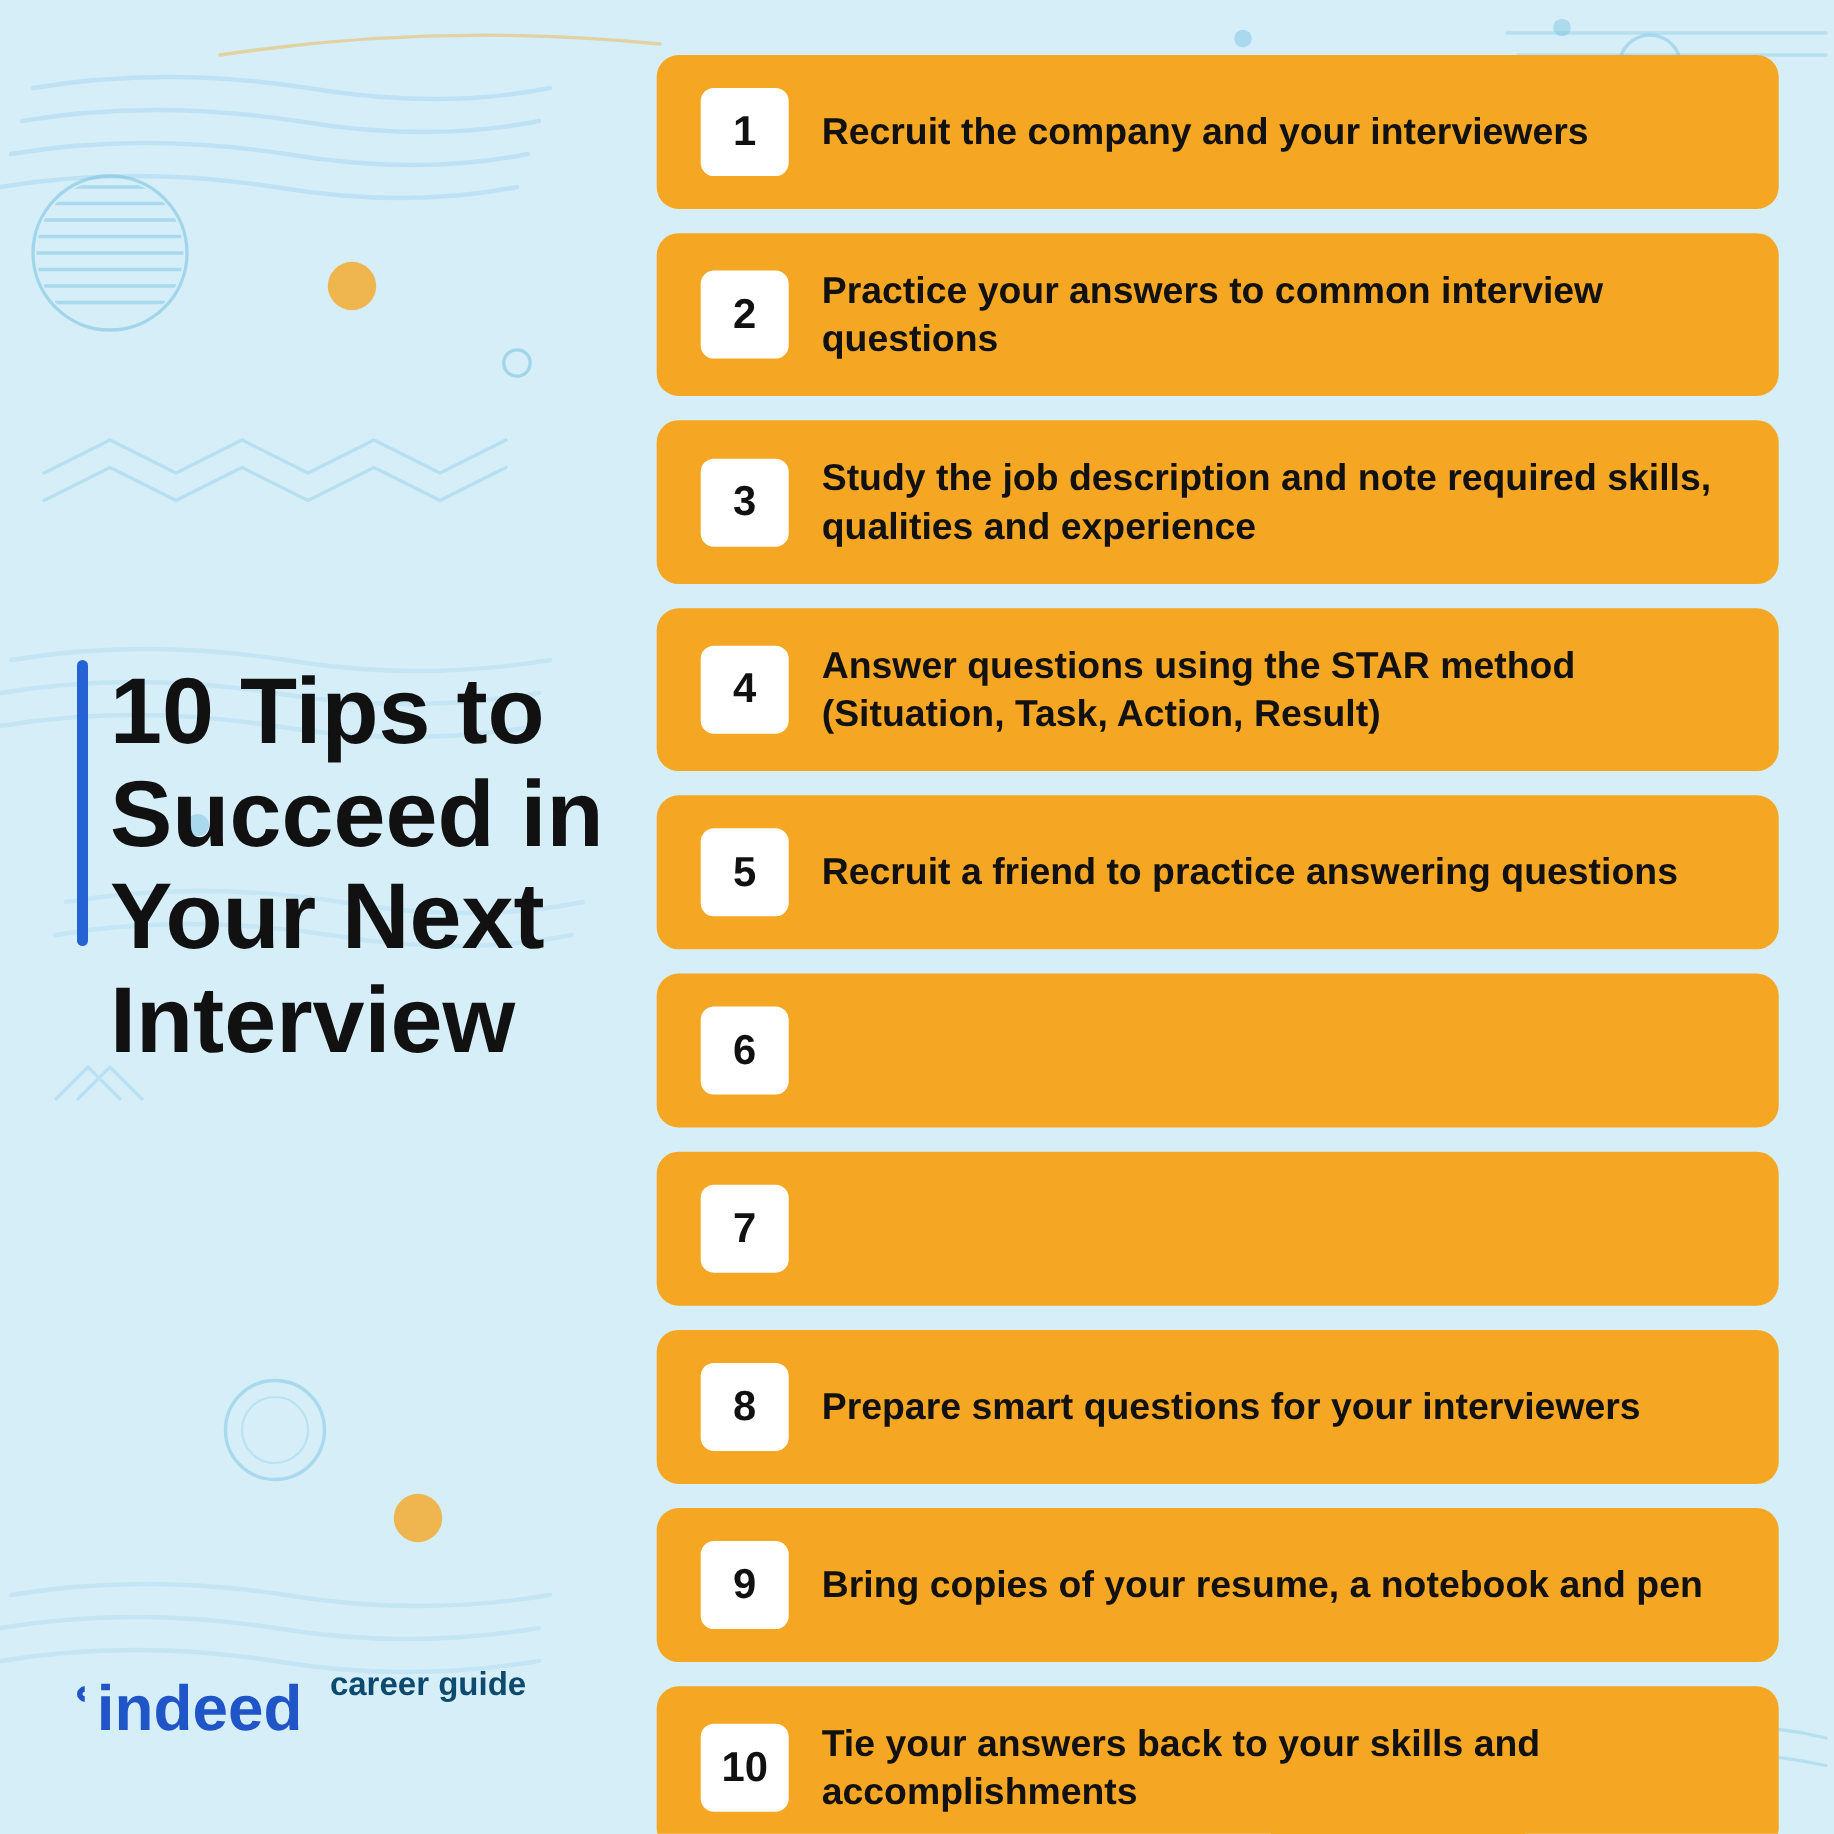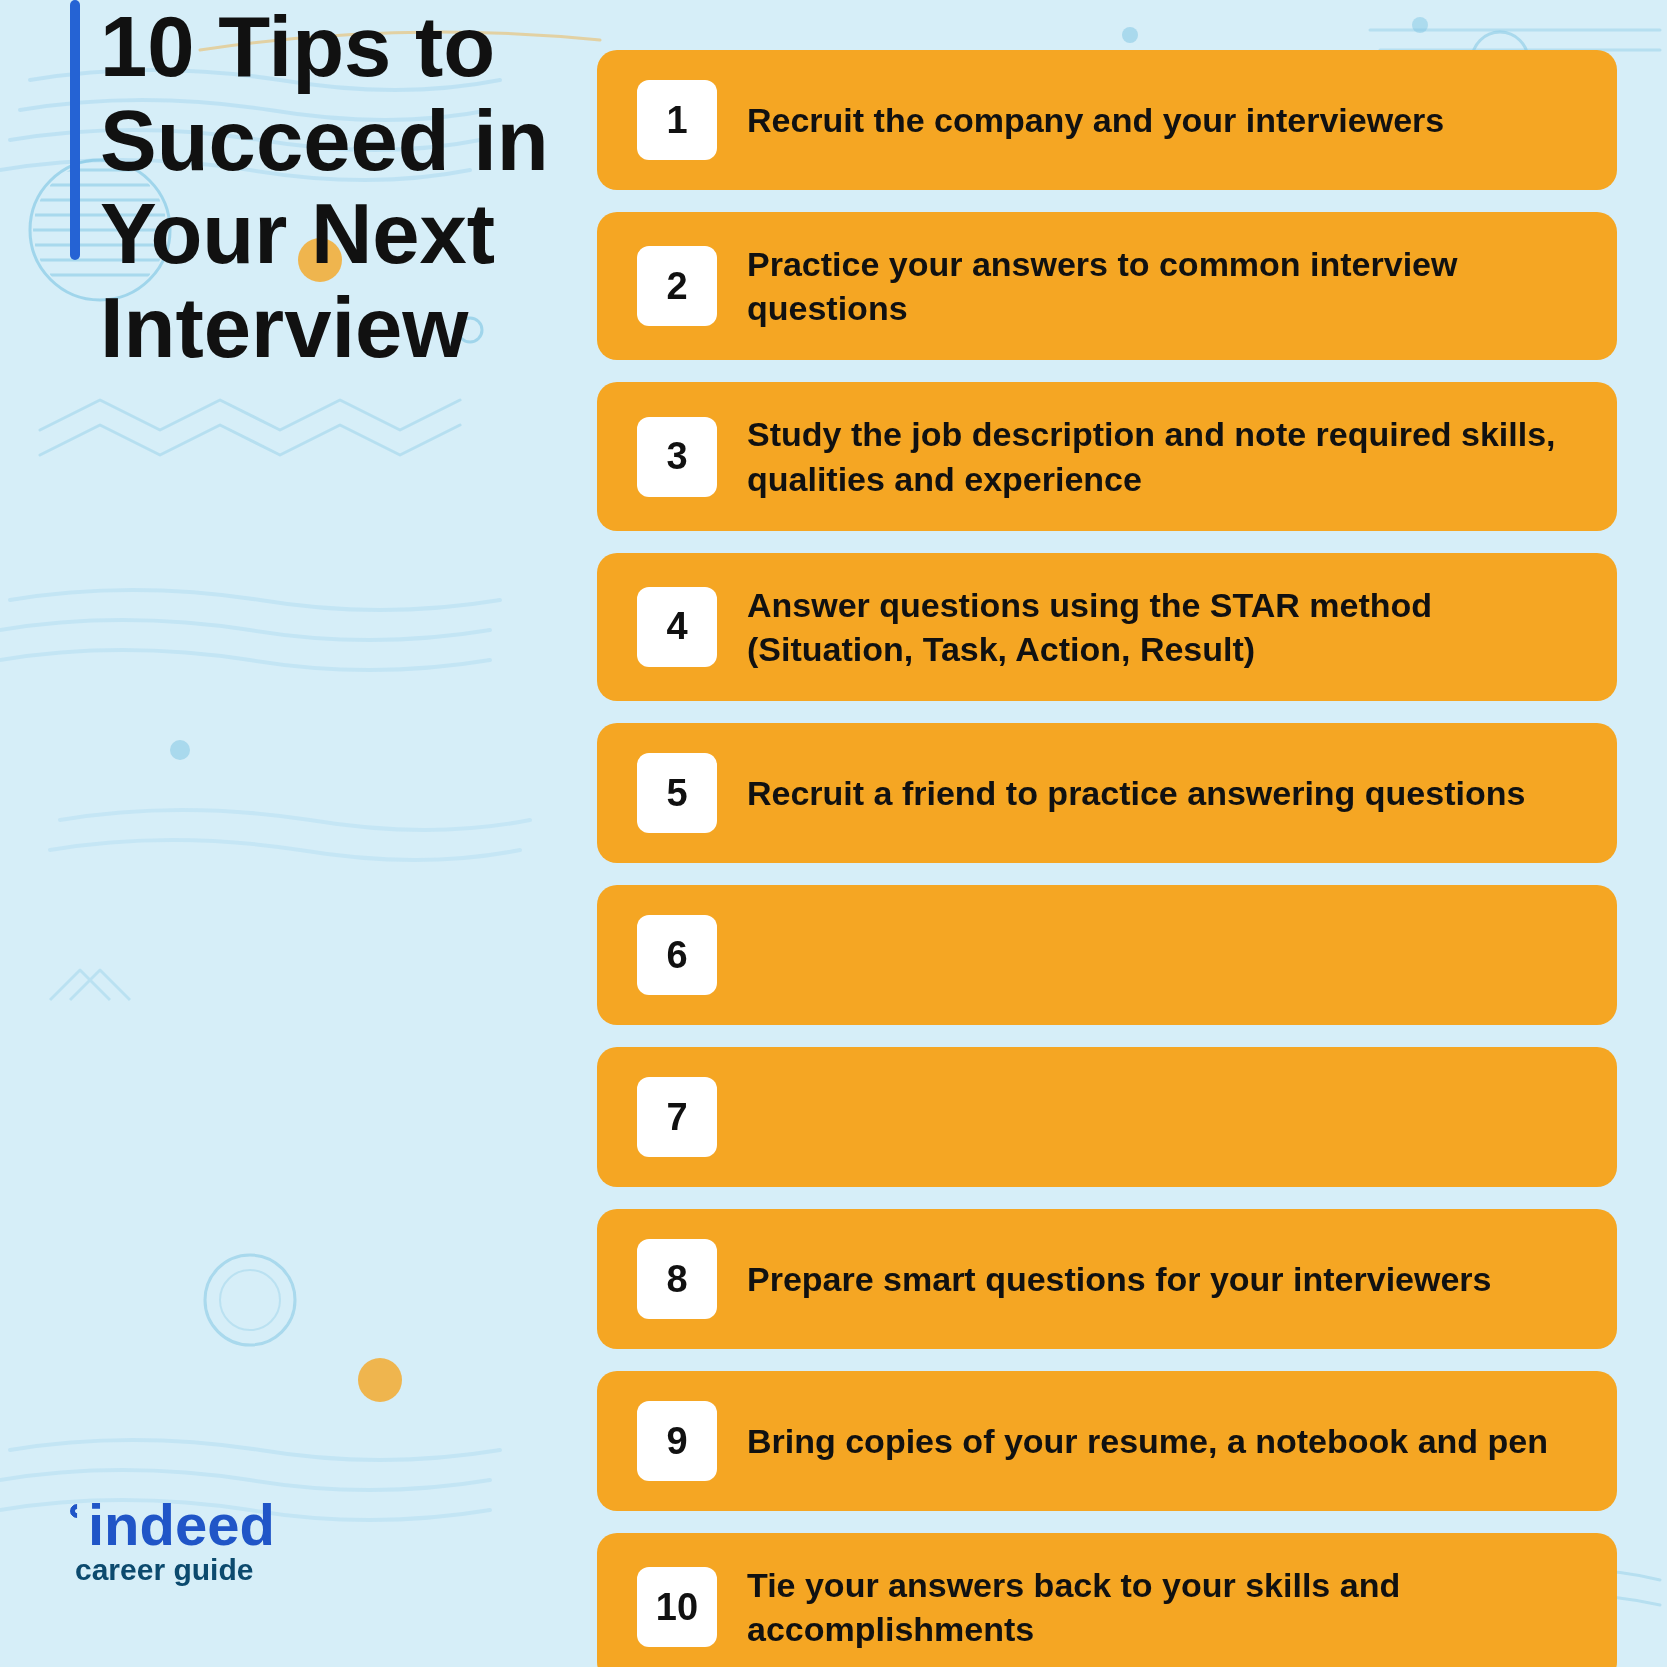--- a/index.html
+++ b/index.html
@@ -21,20 +21,21 @@
       height: 1667px;
       display: flex;
       flex-direction: column;
       justify-content: flex-end;
       padding: 0 60px 80px 70px;
       z-index: 2;
     }
 
     .title-block {
       margin-bottom: auto;
+      padding-top: 600px;
     }
 
     .title-border {
       display: flex;
       align-items: flex-start;
       gap: 20px;
     }
 
     .blue-bar {
       width: 10px;
@@ -46,23 +47,24 @@
 
     .title-text {
       font-size: 85px;
       font-weight: 900;
       color: #111;
       line-height: 1.1;
     }
 
     .indeed-logo {
       display: flex;
-      flex-direction: column;
+      flex-direction: row;
       align-items: flex-start;
       margin-top: 30px;
+      gap: 20px;
     }
 
     .indeed-brand {
       font-size: 58px;
       font-weight: 900;
       color: #2055c7;
       display: flex;
       align-items: center;
       gap: 2px;
     }

